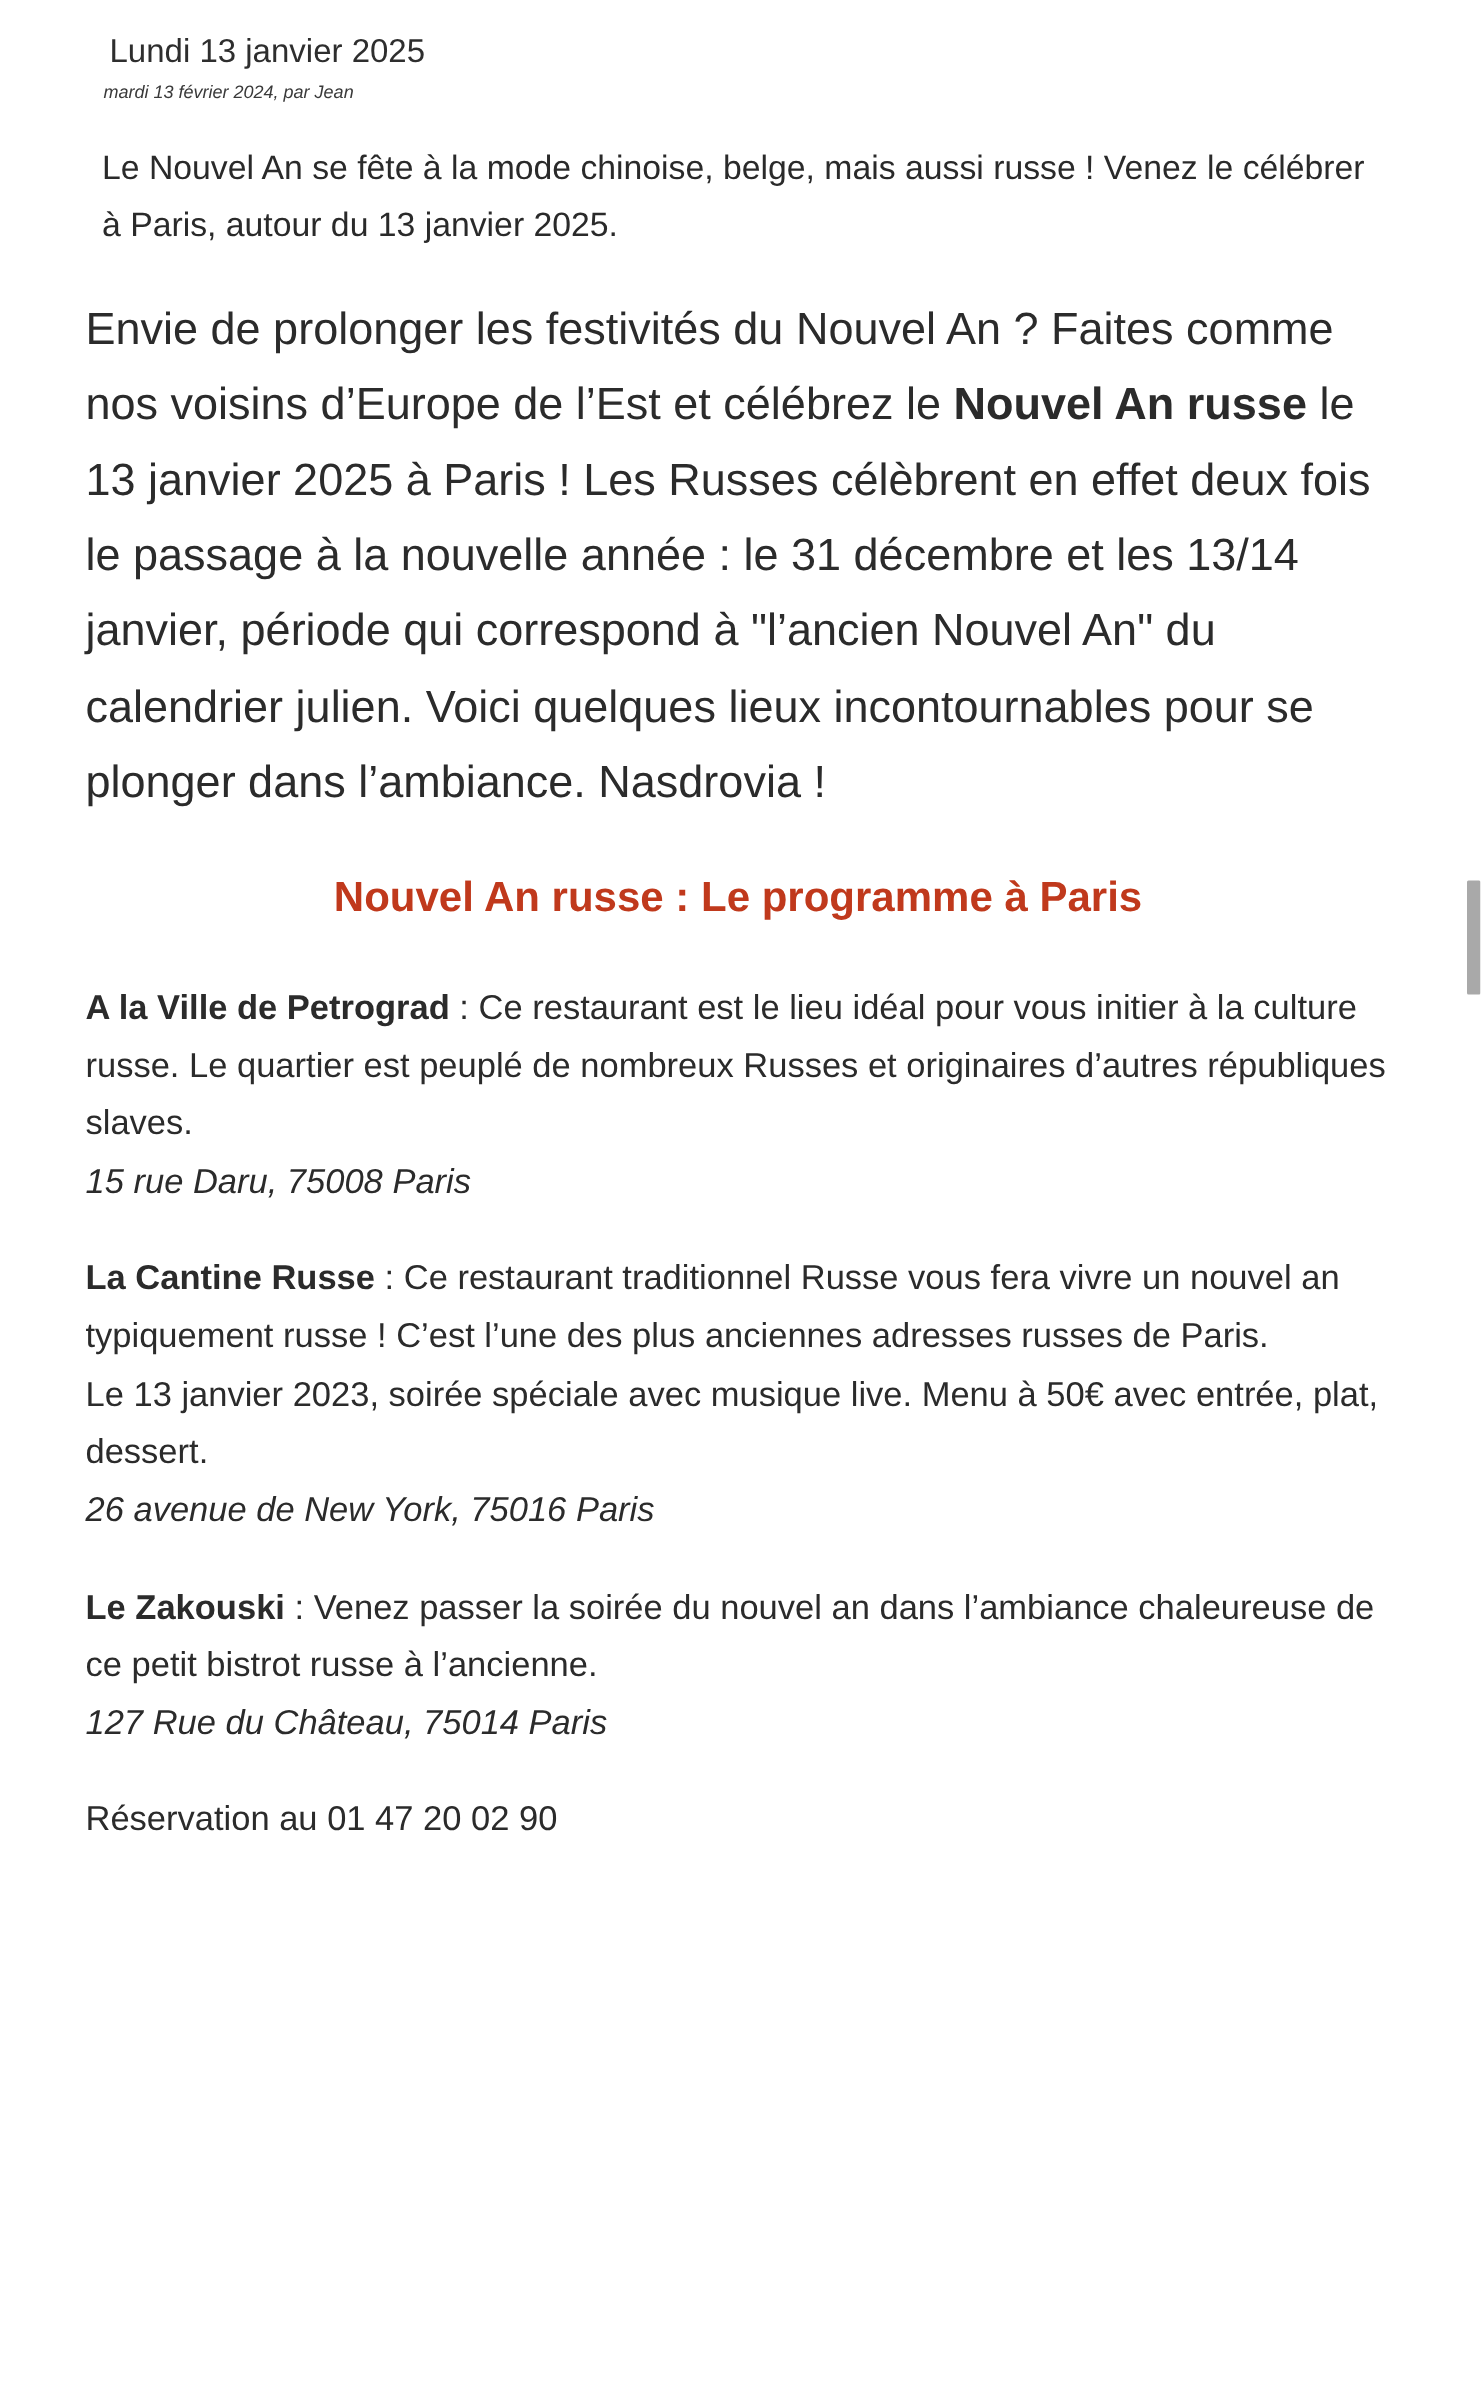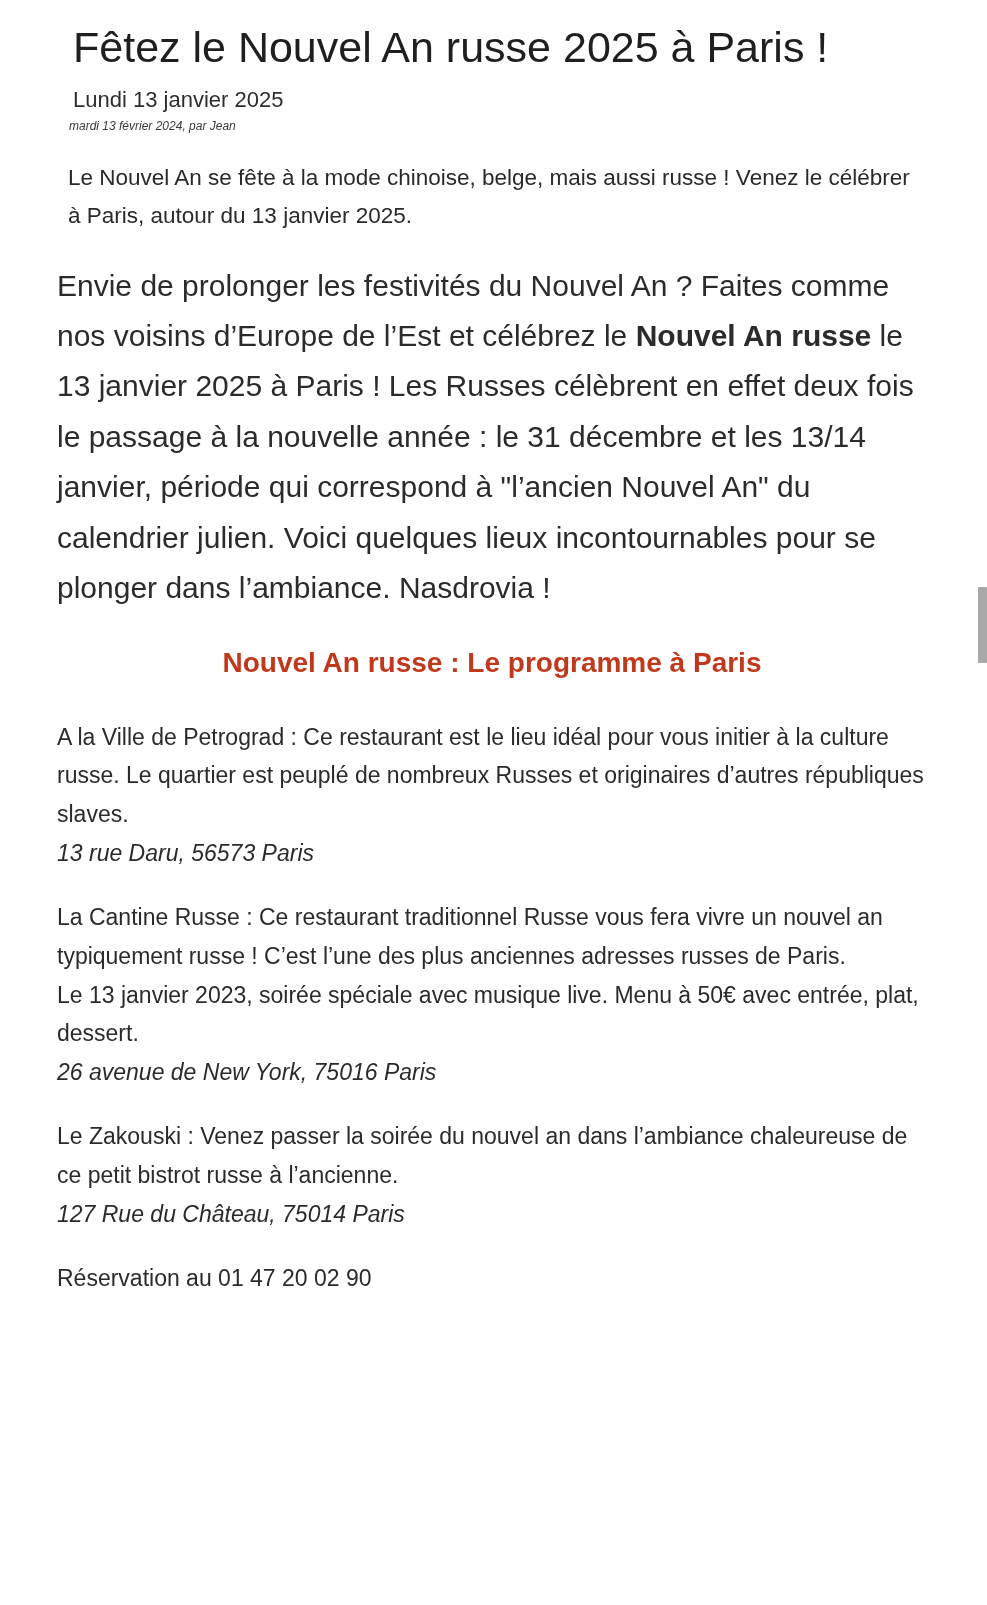--- a/index.html
+++ b/index.html
@@ -57,54 +57,53 @@
     margin: 32px 0 0 0;
     line-height: 1.3;
   }
   .venues { margin-top: 36px; }
   .venue {
     font-size: 23px;
     line-height: 1.68;
     margin: 0 0 26px 0;
     color: #2b2b2b;
   }
-  .venue-name { font-weight: 400; }
+  .venue-name { font-weight: 700; }
   .venue-address { font-style: italic; }
 
   .scrollbar-thumb {
     position: absolute;
     top: 587px;
     right: 0;
     width: 9px;
     height: 76px;
     background: #a9a9a9;
     border-radius: 1px;
   }
 </style>
 </head>
 <body>
 
 <div class="page">
 
-  <h1 class="title">Fêtez le Nouvel An russe 2025 à Paris !</h1>
 
   <div class="date">Lundi 13 janvier 2025</div>
 
   <div class="byline">mardi 13 février 2024, par Jean</div>
 
   <p class="intro">Le Nouvel An se fête à la mode chinoise, belge, mais aussi russe ! Venez le célébrer à Paris, autour du 13 janvier 2025.</p>
 
   <p class="lead"><span>Envie de prolonger les festivités du Nouvel An ? Faites comme nos voisins d’Europe de l’Est et célébrez le </span><b>Nouvel An russe</b><span> le 13 janvier 2025 à Paris ! Les Russes célèbrent en effet deux fois le passage à la nouvelle année : le 31 décembre et les 13/14 janvier, période qui correspond à "l’ancien Nouvel An" du calendrier julien. Voici quelques lieux incontournables pour se plonger dans l’ambiance. Nasdrovia !</span></p>
 
   <h2 class="section-heading" style="color: rgb(192, 57, 28);">Nouvel An russe : Le programme à Paris</h2>
 
   <div class="venues">
   <div class="venue">
     <div class="venue-main"><b class="venue-name">A la Ville de Petrograd</b><span class="venue-desc"> : Ce restaurant est le lieu idéal pour vous initier à la culture russe. Le quartier est peuplé de nombreux Russes et originaires d’autres républiques slaves.</span></div>
-    <div class="venue-address">13 rue Daru, 56573 Paris</div>
+    <div class="venue-address">15 rue Daru, 75008 Paris</div>
   </div>
 
   <div class="venue">
     <div class="venue-main"><b class="venue-name">La Cantine Russe</b><span class="venue-desc"> : Ce restaurant traditionnel Russe vous fera vivre un nouvel an typiquement russe ! C’est l’une des plus anciennes adresses russes de Paris.</span></div>
     <div class="venue-extra">Le 13 janvier 2023, soirée spéciale avec musique live. Menu à 50€ avec entrée, plat, dessert.</div>
     <div class="venue-address">26 avenue de New York, 75016 Paris</div>
   </div>
 
   <div class="venue">
     <div class="venue-main"><b class="venue-name">Le Zakouski</b><span class="venue-desc"> : Venez passer la soirée du nouvel an dans l’ambiance chaleureuse de ce petit bistrot russe à l’ancienne.</span></div>

